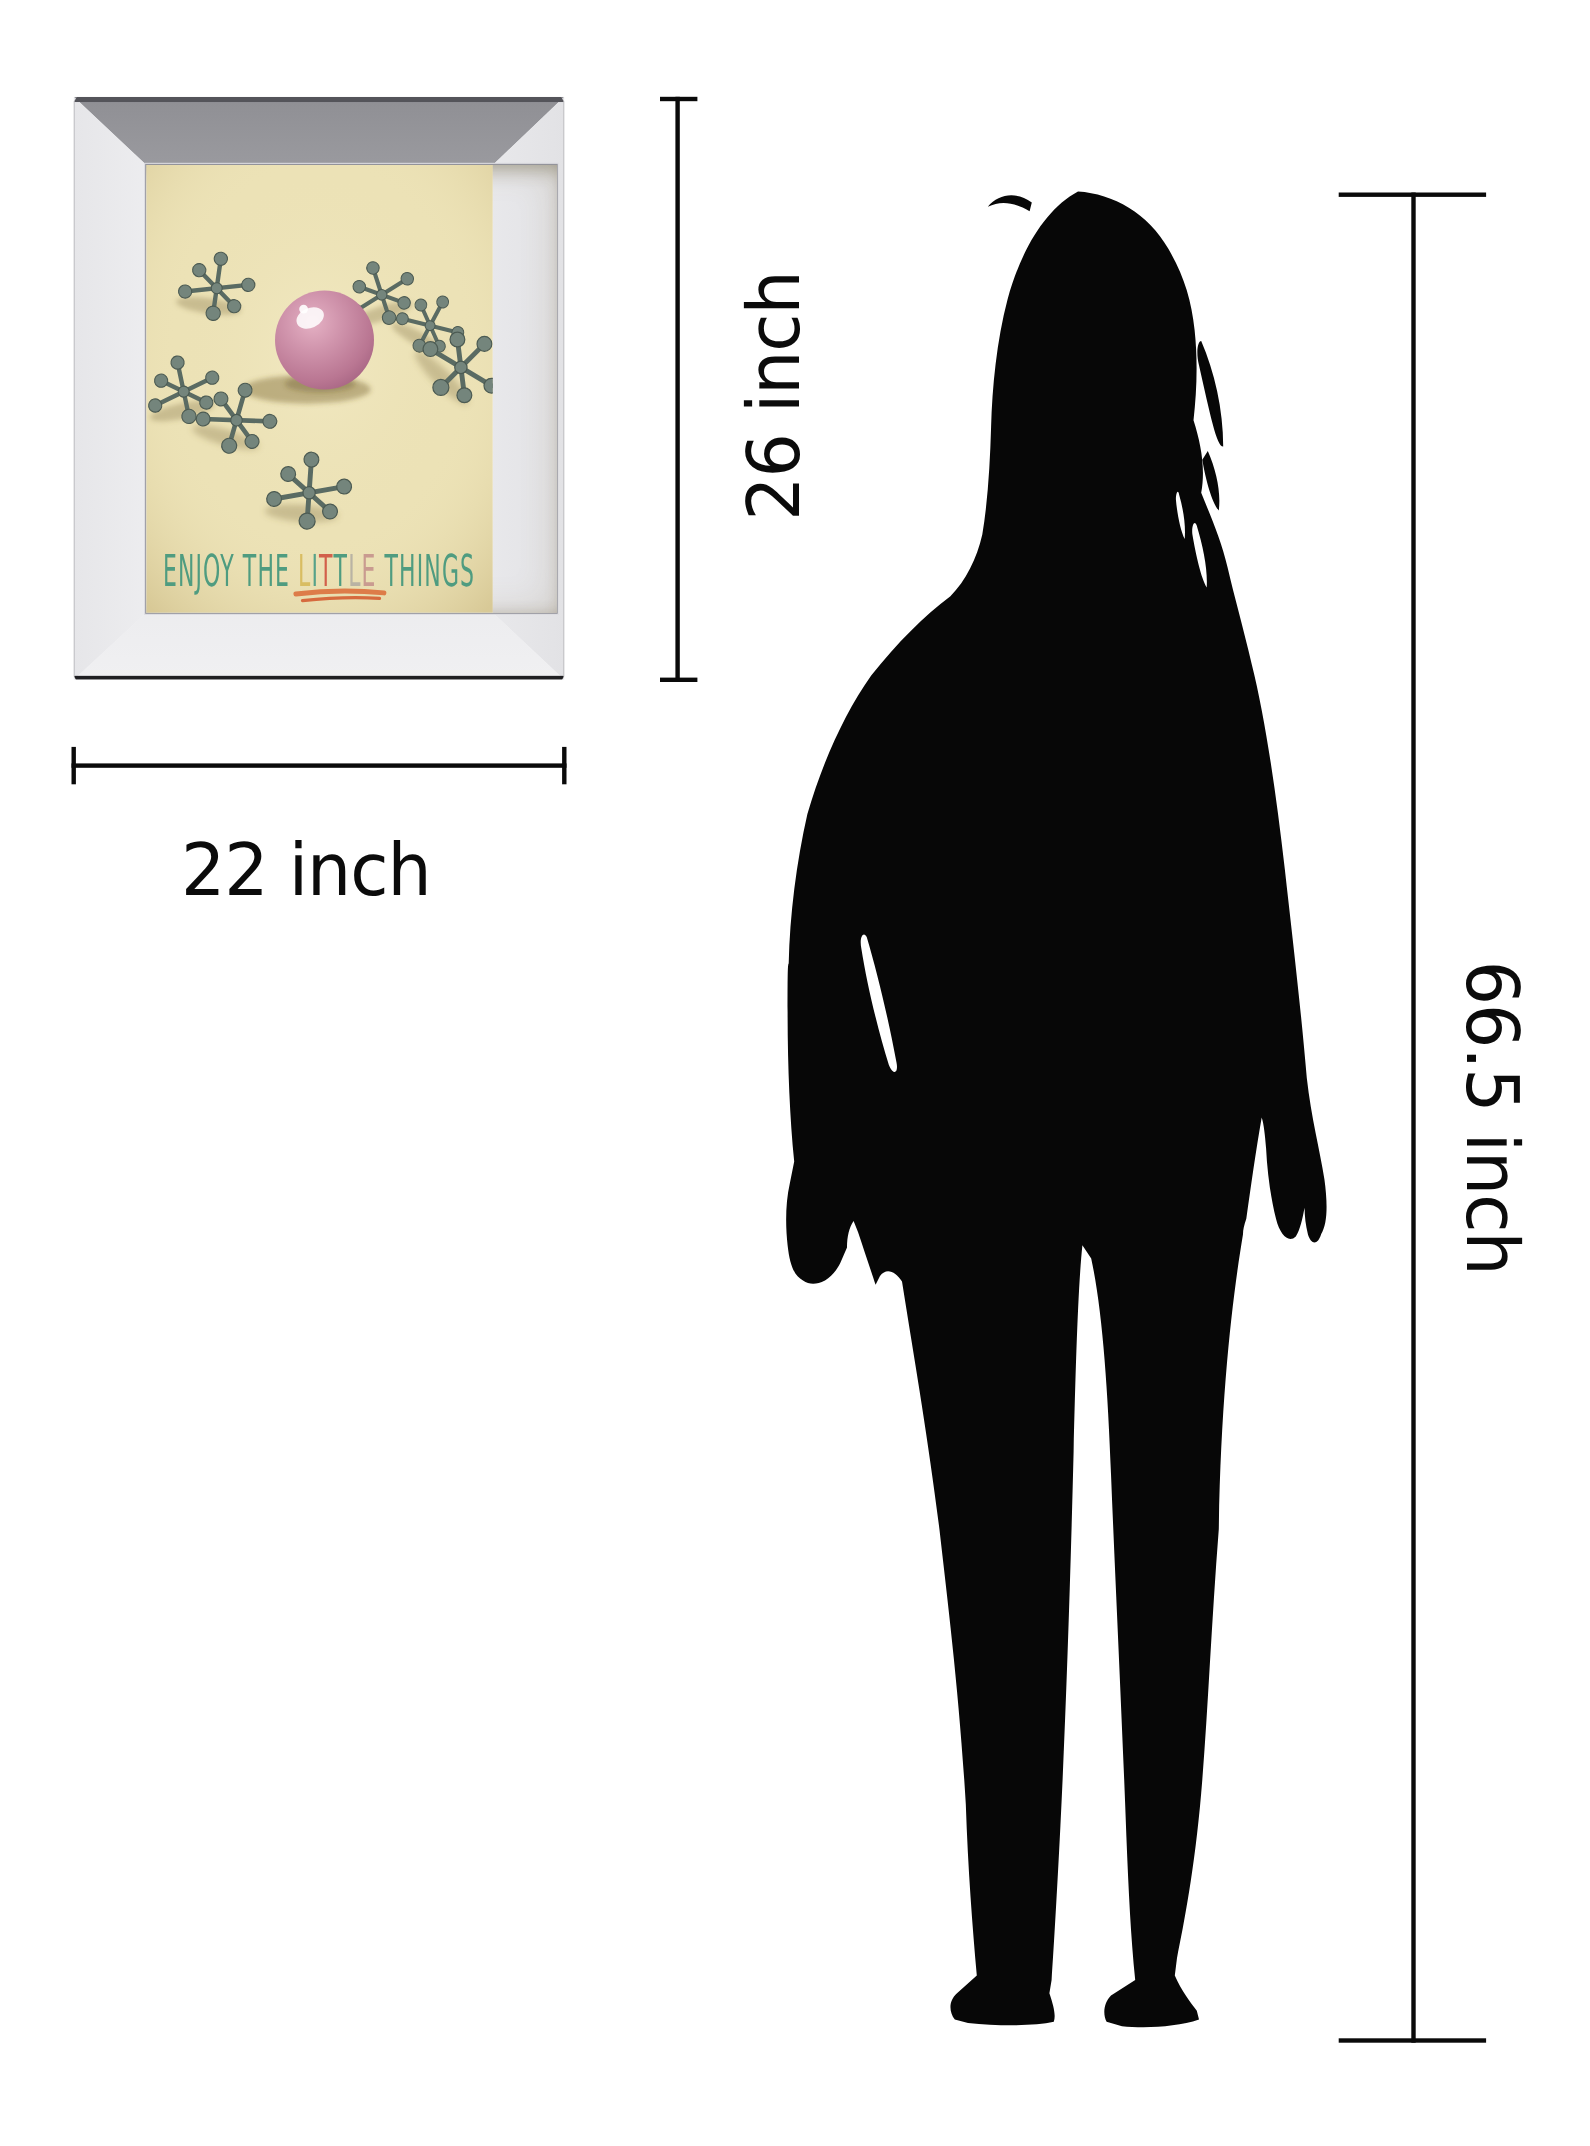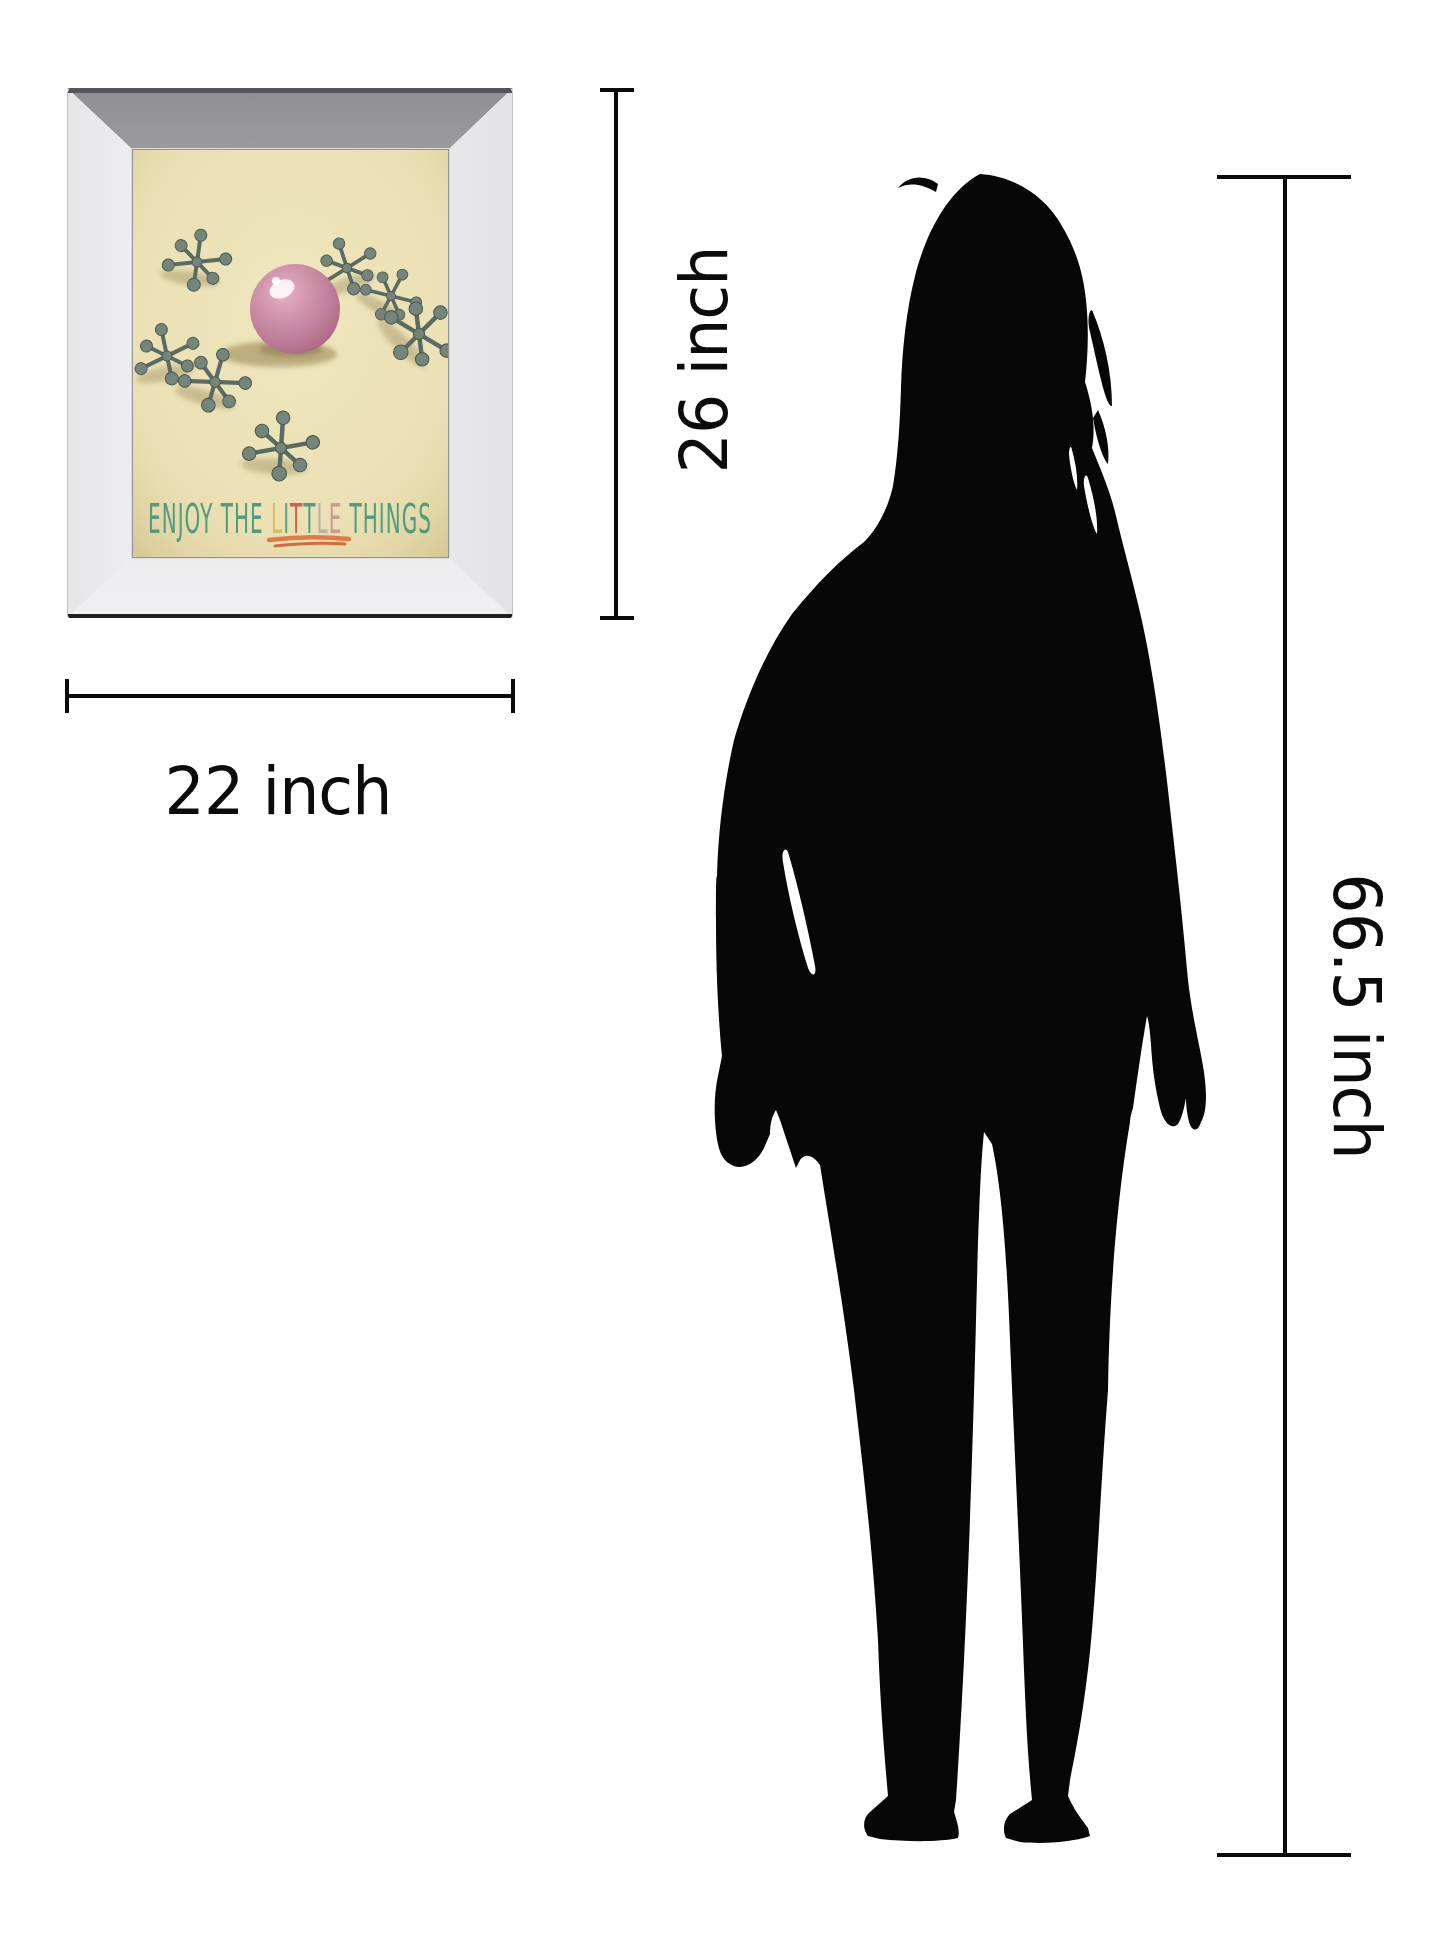--- a/index.html
+++ b/index.html
@@ -17,21 +17,21 @@
   .face-right{clip-path:polygon(100% 0,calc(100% - 65px) 62px,calc(100% - 65px) calc(100% - 61px),100% 100%);
     background:linear-gradient(270deg,#e2e2e5 0%,#f7f7f9 50%,#e7e7ea 100%);}
   .face-bottom{clip-path:polygon(0 100%,66px calc(100% - 61px),calc(100% - 65px) calc(100% - 61px),100% 100%);
     background:linear-gradient(0deg,#f0f0f2 0%,#dedee1 60%,#d0d0d4 100%);}
   .edge-top{position:absolute;left:0;right:0;top:0;height:5px;background:#54545a;
     clip-path:polygon(3px 0,calc(100% - 3px) 0,100% 100%,0 100%);}
   .edge-bottom{position:absolute;left:0;right:0;bottom:0;height:4px;background:#1f1f22;
     clip-path:polygon(0 0,100% 0,calc(100% - 2px) 100%,2px 100%);}
   .edge-side{position:absolute;top:4px;bottom:3px;width:1px;background:#c2c2c6;}
   .edge-side.l{left:0}.edge-side.r{right:0}
-  #art{position:absolute;left:66px;top:62px;width:315px;height:407px;
+  #art{position:absolute;left:66px;top:62px;width:373px;height:407px;
     box-shadow:0 0 0 1px #93939a,0 0 0 2px #dcdce0,
       inset 0 12px 16px -8px rgba(80,70,35,.38),
       inset 0 -8px 12px -8px rgba(80,70,35,.22),
       inset 0 0 34px rgba(125,108,55,.18);}
   #art svg{display:block;}
   
   .dim{position:absolute;}
   .dim .bar,.dim .cap{position:absolute;background:var(--line,#0a0a0a);}
   #dim-w{left:65px;top:679px;width:450px;height:34px;}
   #dim-w .bar{left:0;right:0;top:15px;height:4px;}

